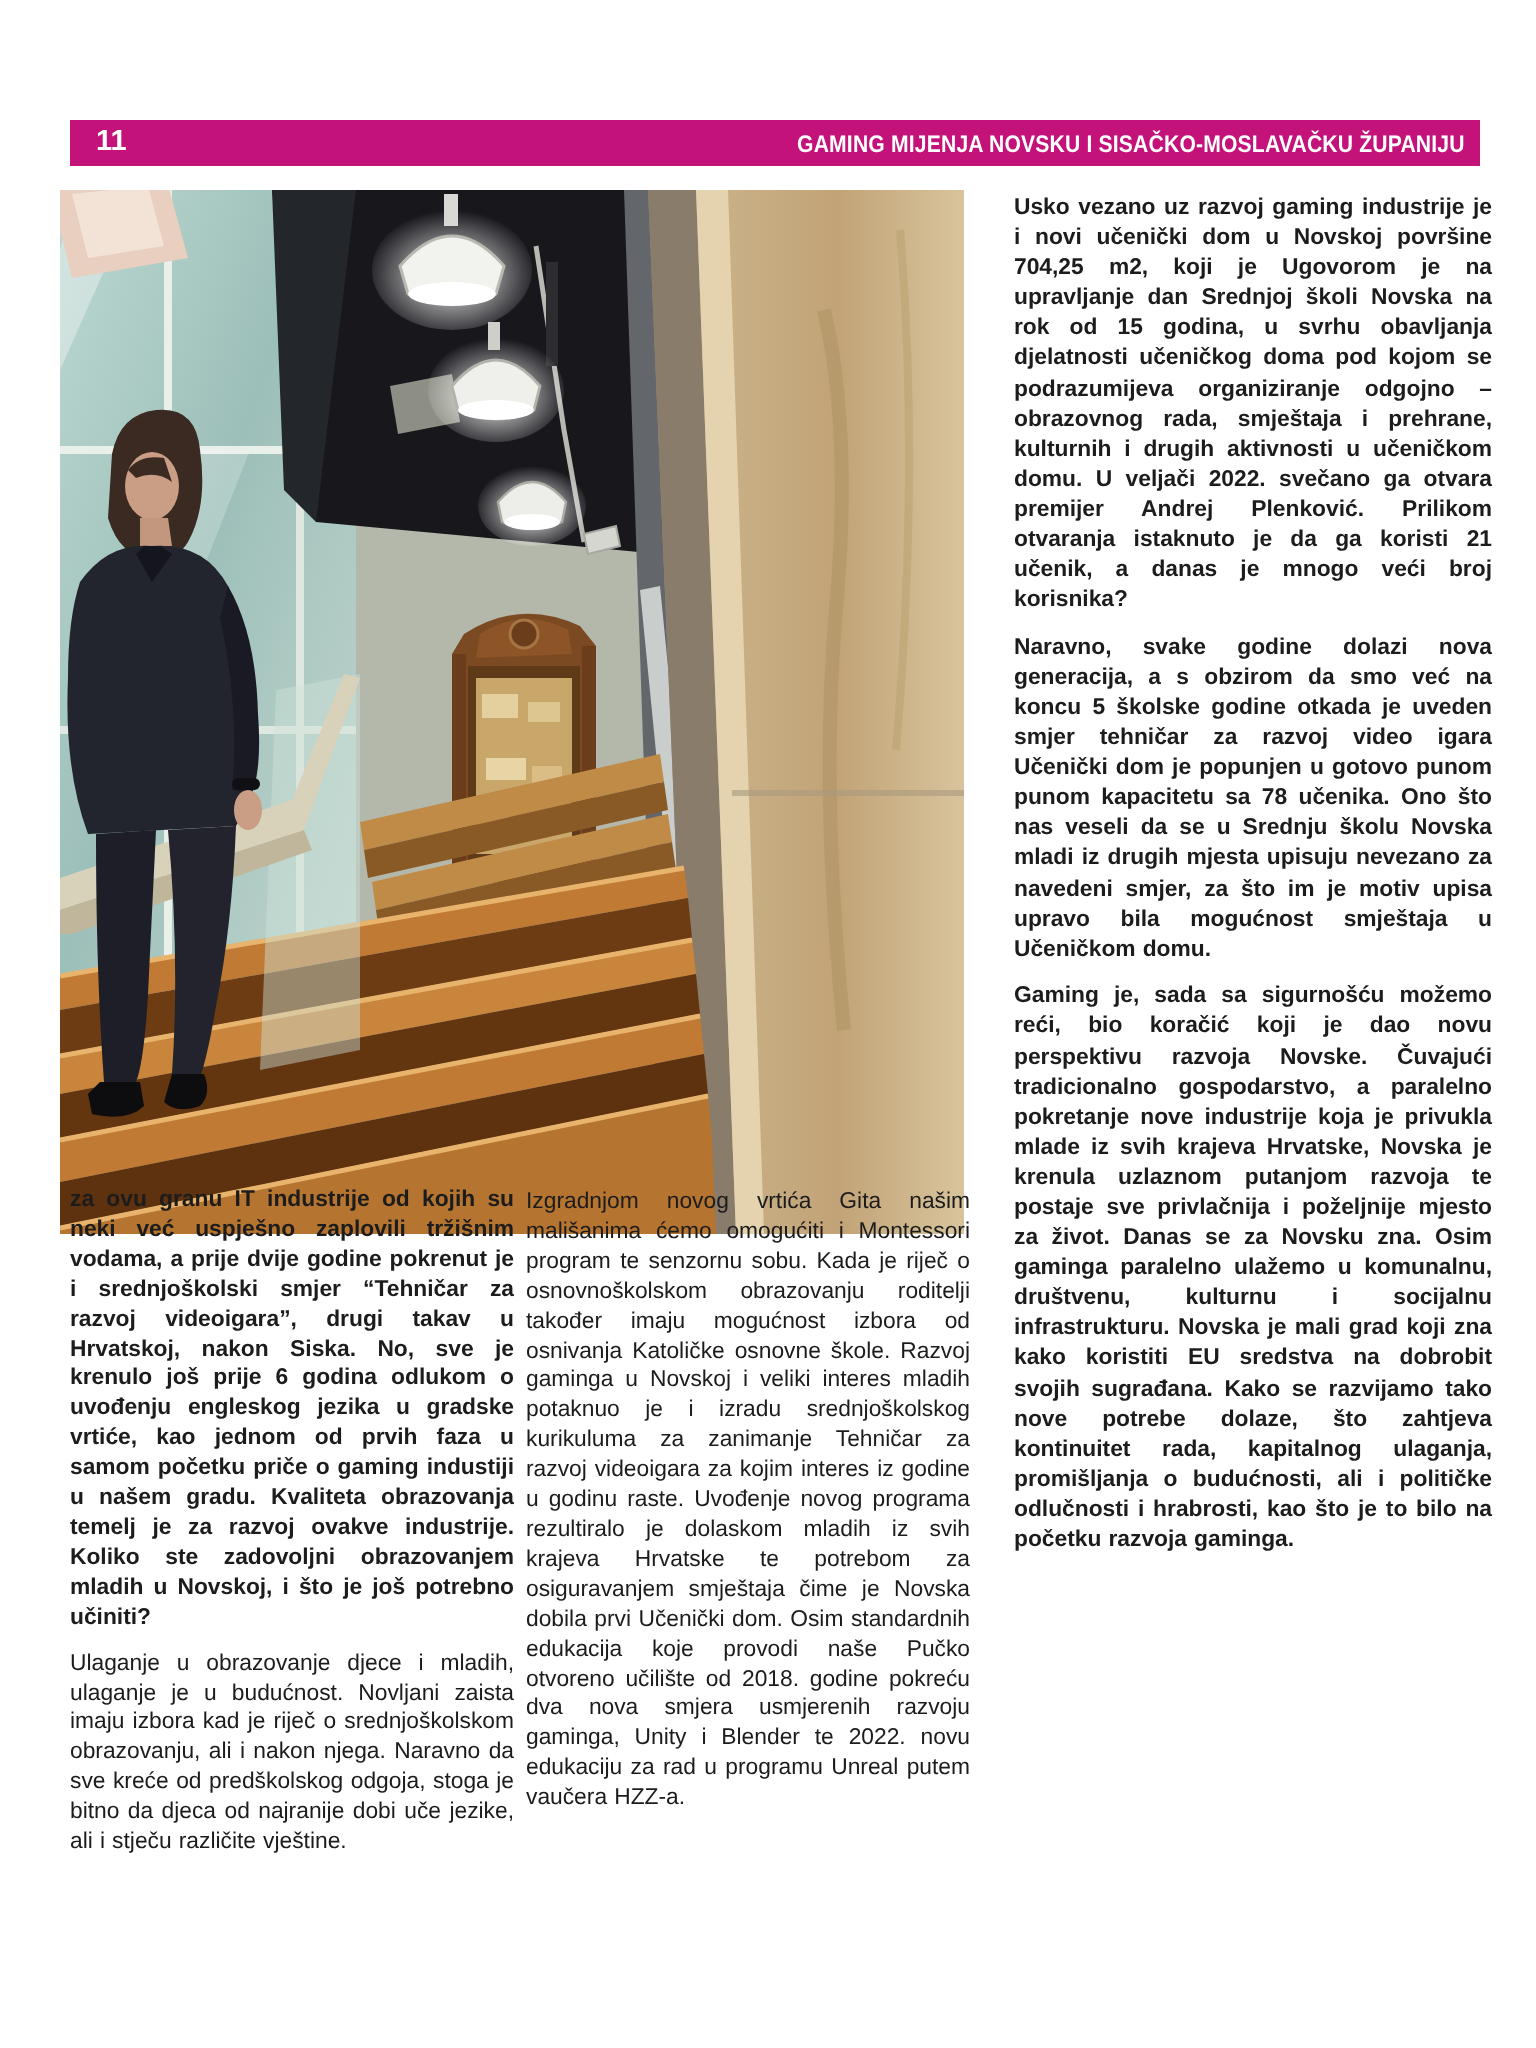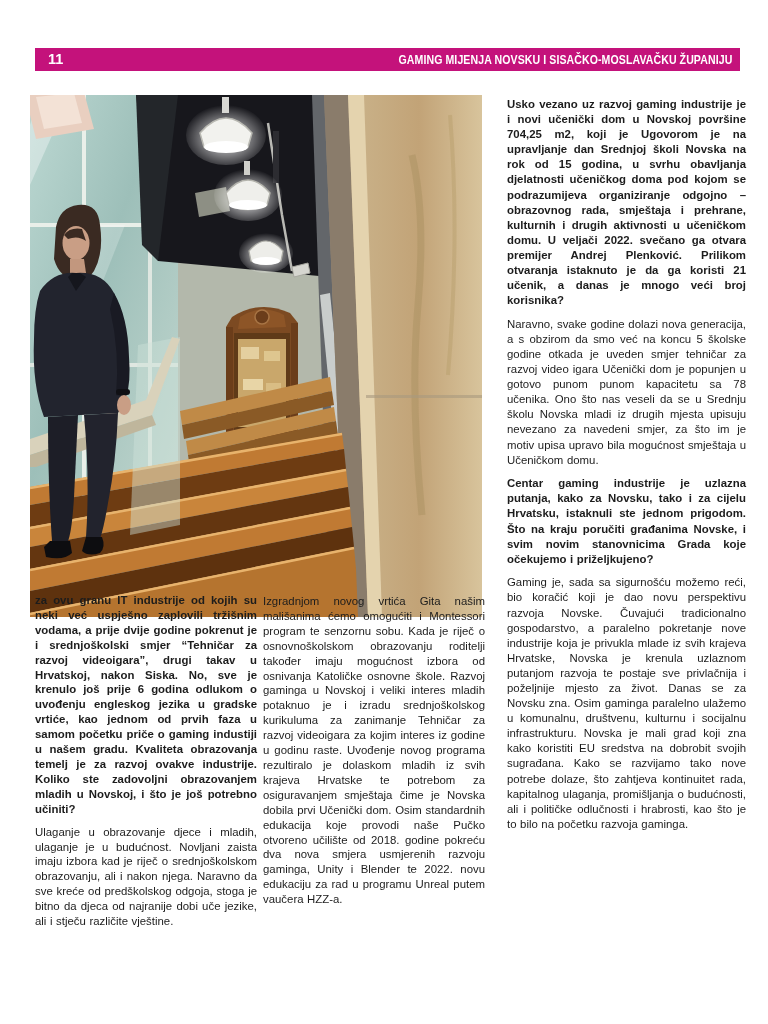--- a/index.html
+++ b/index.html
@@ -1,36 +1,36 @@
 <!DOCTYPE html>
 <html><head>
 <meta charset="utf-8">
 <style>
   html,body{margin:0;padding:0;background:#ffffff;}
   body{width:768px;height:1024px;position:relative;overflow:hidden;
        font-family:"Liberation Sans", sans-serif;color:#1c1c1c;}
 
-  .header-bar{position:absolute;left:35px;top:48px;width:705px;height:23px;
+  .header-bar{position:absolute;left:35px;top:60px;width:705px;height:23px;
       background:#c4127b;display:flex;align-items:center;justify-content:space-between;
       box-sizing:border-box;padding:0 8px 0 13px;}
   .page-number{color:#fff;font-weight:700;font-size:14.5px;line-height:1;}
   .header-title{color:#fff;font-weight:700;font-size:12px;line-height:1;white-space:nowrap;
       letter-spacing:.1px;transform:scaleX(.88);transform-origin:100% 50%;}
 
   .photo-frame{position:absolute;left:30px;top:95px;width:452px;height:522px;overflow:hidden;background:#aab4ab;}
   .photo-frame svg{display:block;width:452px;height:522px;}
 
   .col{position:absolute;}
   .col p{margin:0 0 8px 0;text-align:justify;font-size:11.4px;line-height:14.9px;
          word-spacing:.4px;}
   .col p.bold{font-weight:700;}
   .col-left{left:35px;top:593px;width:222px;}
   .col-mid{left:263px;top:594px;width:222px;}
   .col-right{left:507px;top:97px;width:239px;}
-  .col-right p{line-height:15.1px;margin-bottom:8.5px;}
+  .col-right p{line-height:15.1px;margin-bottom:8.5px;font-weight:bold;}
 </style>
 </head>
 <body>
 
 <div class="header-bar">
   <span class="page-number">11</span>
   <span class="header-title">GAMING MIJENJA NOVSKU I SISAČKO-MOSLAVAČKU ŽUPANIJU</span>
 </div>
 
 <div class="photo-frame">
@@ -175,15 +175,14 @@
   <p>Ulaganje u obrazovanje djece i mladih, ulaganje je u budućnost. Novljani zaista imaju izbora kad je riječ o srednjoškolskom obrazovanju, ali i nakon njega. Naravno da sve kreće od predškolskog odgoja, stoga je bitno da djeca od najranije dobi uče jezike, ali i stječu različite vještine.</p>
 </div>
 
 <div class="col col-mid">
   <p>Izgradnjom novog vrtića Gita našim mališanima ćemo omogućiti i Montessori program te senzornu sobu. Kada je riječ o osnovnoškolskom obrazovanju roditelji također imaju mogućnost izbora od osnivanja Katoličke osnovne škole. Razvoj gaminga u Novskoj i veliki interes mladih potaknuo je i izradu srednjoškolskog kurikuluma za zanimanje Tehničar za razvoj videoigara za kojim interes iz godine u godinu raste. Uvođenje novog programa rezultiralo je dolaskom mladih iz svih krajeva Hrvatske te potrebom za osiguravanjem smještaja čime je Novska dobila prvi Učenički dom. Osim standardnih edukacija koje provodi naše Pučko otvoreno učilište od 2018. godine pokreću dva nova smjera usmjerenih razvoju gaminga, Unity i Blender te 2022. novu edukaciju za rad u programu Unreal putem vaučera HZZ-a.</p>
 </div>
 
 <div class="col col-right">
   <p class="bold">Usko vezano uz razvoj gaming industrije je i novi učenički dom u Novskoj površine 704,25 m2, koji je Ugovorom je na upravljanje dan Srednjoj školi Novska na rok od 15 godina, u svrhu obavljanja djelatnosti učeničkog doma pod kojom se podrazumijeva organiziranje odgojno – obrazovnog rada, smještaja i prehrane, kulturnih i drugih aktivnosti u učeničkom domu. U veljači 2022. svečano ga otvara premijer Andrej Plenković. Prilikom otvaranja istaknuto je da ga koristi 21 učenik, a danas je mnogo veći broj korisnika?</p>
   <p>Naravno, svake godine dolazi nova generacija, a s obzirom da smo već na koncu 5 školske godine otkada je uveden smjer tehničar za razvoj video igara Učenički dom je popunjen u gotovo punom punom kapacitetu sa 78 učenika. Ono što nas veseli da se u Srednju školu Novska mladi iz drugih mjesta upisuju nevezano za navedeni smjer, za što im je motiv upisa upravo bila mogućnost smještaja u Učeničkom domu.</p>
-  <p class="bold">Centar gaming industrije je uzlazna putanja, kako za Novsku, tako i za cijelu Hrvatsku, istaknuli ste jednom prigodom. Što na kraju poručiti građanima Novske, i svim novim stanovnicima Grada koje očekujemo i priželjkujeno?</p>
   <p>Gaming je, sada sa sigurnošću možemo reći, bio koračić koji je dao novu perspektivu razvoja Novske. Čuvajući tradicionalno gospodarstvo, a paralelno pokretanje nove industrije koja je privukla mlade iz svih krajeva Hrvatske, Novska je krenula uzlaznom putanjom razvoja te postaje sve privlačnija i poželjnije mjesto za život. Danas se za Novsku zna. Osim gaminga paralelno ulažemo u komunalnu, društvenu, kulturnu i socijalnu infrastrukturu. Novska je mali grad koji zna kako koristiti EU sredstva na dobrobit svojih sugrađana. Kako se razvijamo tako nove potrebe dolaze, što zahtjeva  kontinuitet rada, kapitalnog ulaganja, promišljanja o budućnosti, ali i političke odlučnosti i hrabrosti, kao što je to bilo na početku razvoja gaminga.</p>
 </div>
 
 </body></html>

